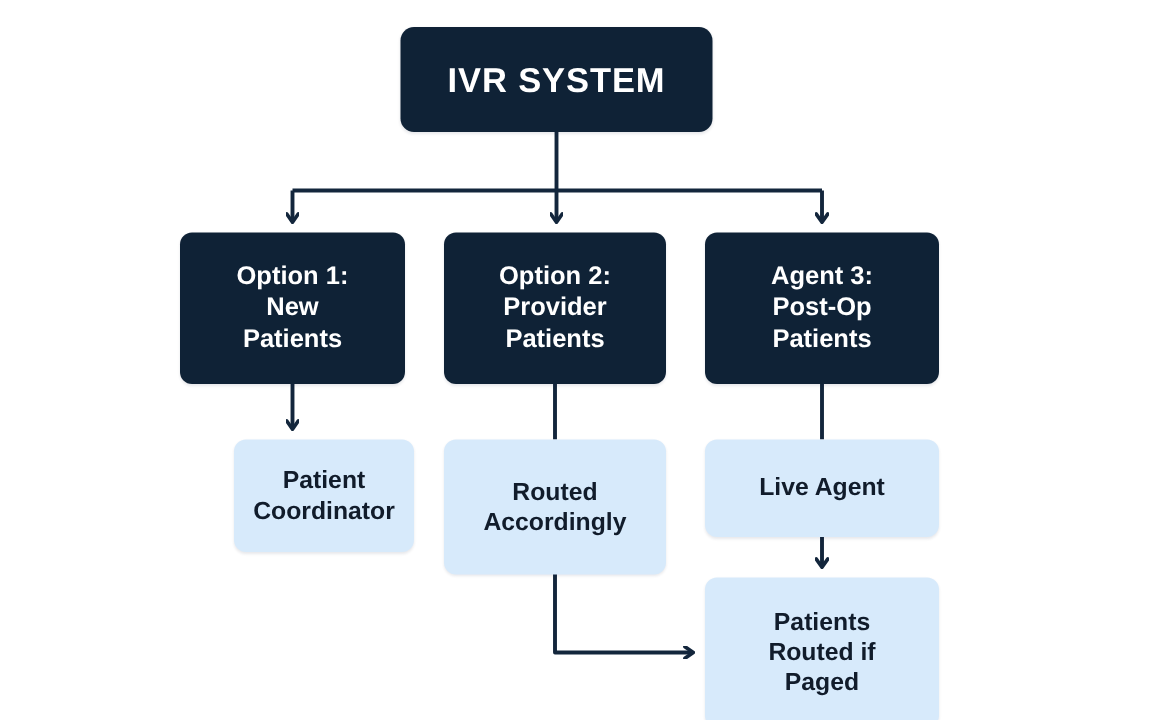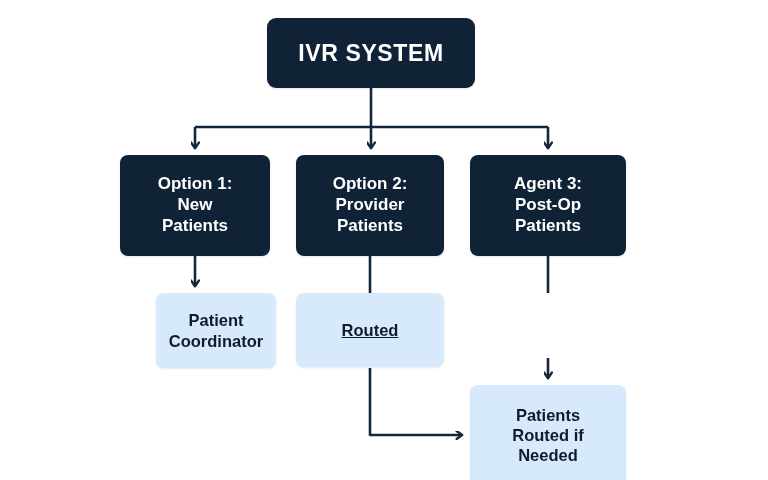--- a/index.html
+++ b/index.html
@@ -70,21 +70,21 @@
     height: 101px;
     font-size: 17px;
   }
   #node-option-1 { left: 120px; width: 150px; }
   #node-option-2 { left: 296px; width: 148px; }
   #node-option-3 { left: 470px; width: 156px; }
 
   
   .node-outcome { font-size: 16.5px; }
   #node-patient-coordinator { left: 120px; top: 293px; width: 120px; height: 75px; margin-left: 36px; }
-  #node-routed-accordingly  { left: 296px; top: 293px; width: 148px; height: 74px; text-decoration: underline; }
+  #node-routed-accordingly  { left: 296px; top: 293px; width: 148px; height: 90px; }
   #node-live-agent          { left: 470px; top: 293px; width: 156px; height: 65px; }
   #node-provider-paged      { left: 470px; top: 385px; width: 156px; height: 100px; }
 
   .node-text { display: block; width: 100%; }
 </style>
 </head>
 <body>
 
 <div id="flow-root">
 
@@ -151,25 +151,29 @@
   <div class="node node-light node-outcome" id="node-patient-coordinator">
     <span class="node-text">
       <span>Patient</span><br>
       <span>Coordinator</span>
     </span>
   </div>
 
   <div class="node node-light node-outcome" id="node-routed-accordingly">
     <span class="node-text">
       <span>Routed</span><br>
+      <span>Accordingly</span>
     </span>
   </div>
 
+  <div class="node node-light node-outcome" id="node-live-agent">
+    <span class="node-text">Live Agent</span>
+  </div>
 
   <div class="node node-light node-outcome" id="node-provider-paged">
     <span class="node-text">
       <span>Patients</span><br>
       <span>Routed if</span><br>
-      <span>Needed</span>
+      <span>Paged</span>
     </span>
   </div>
 
 </div>
 
 </body></html>

